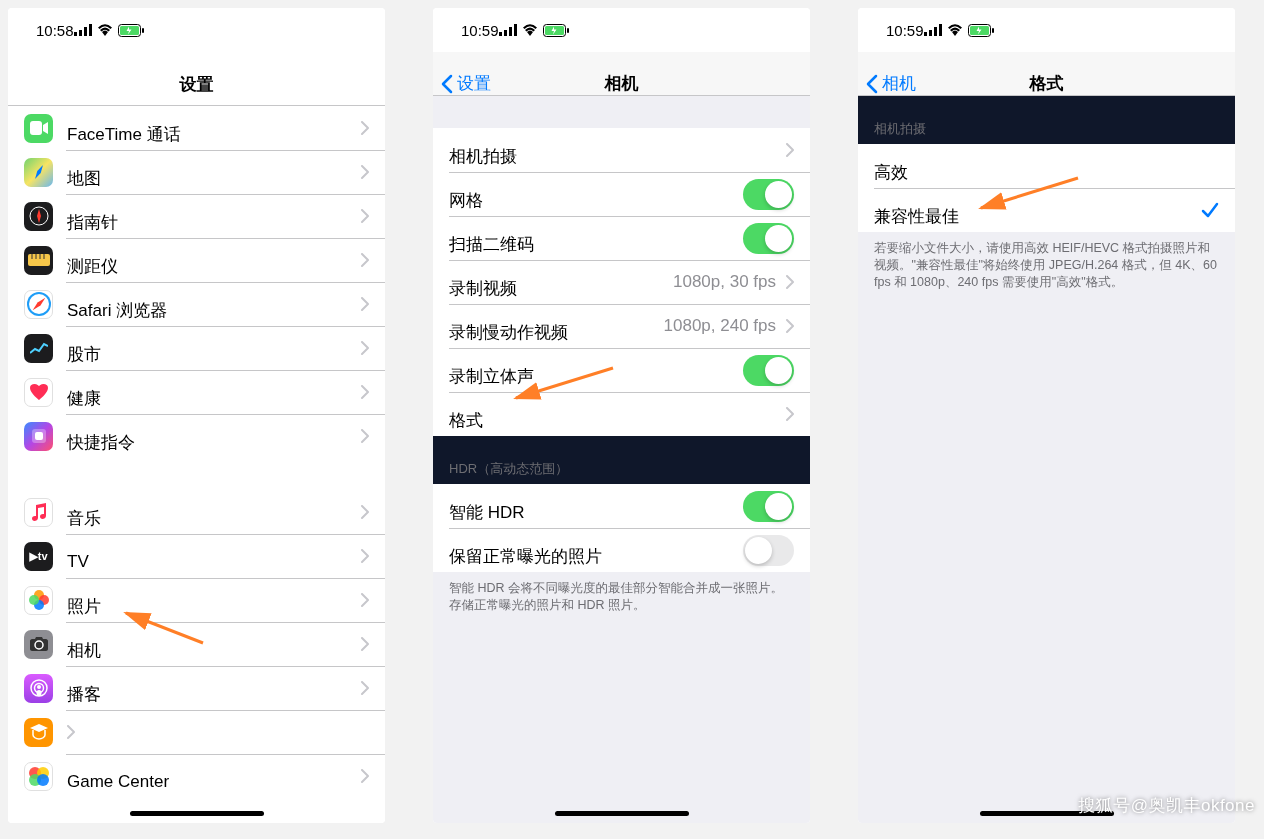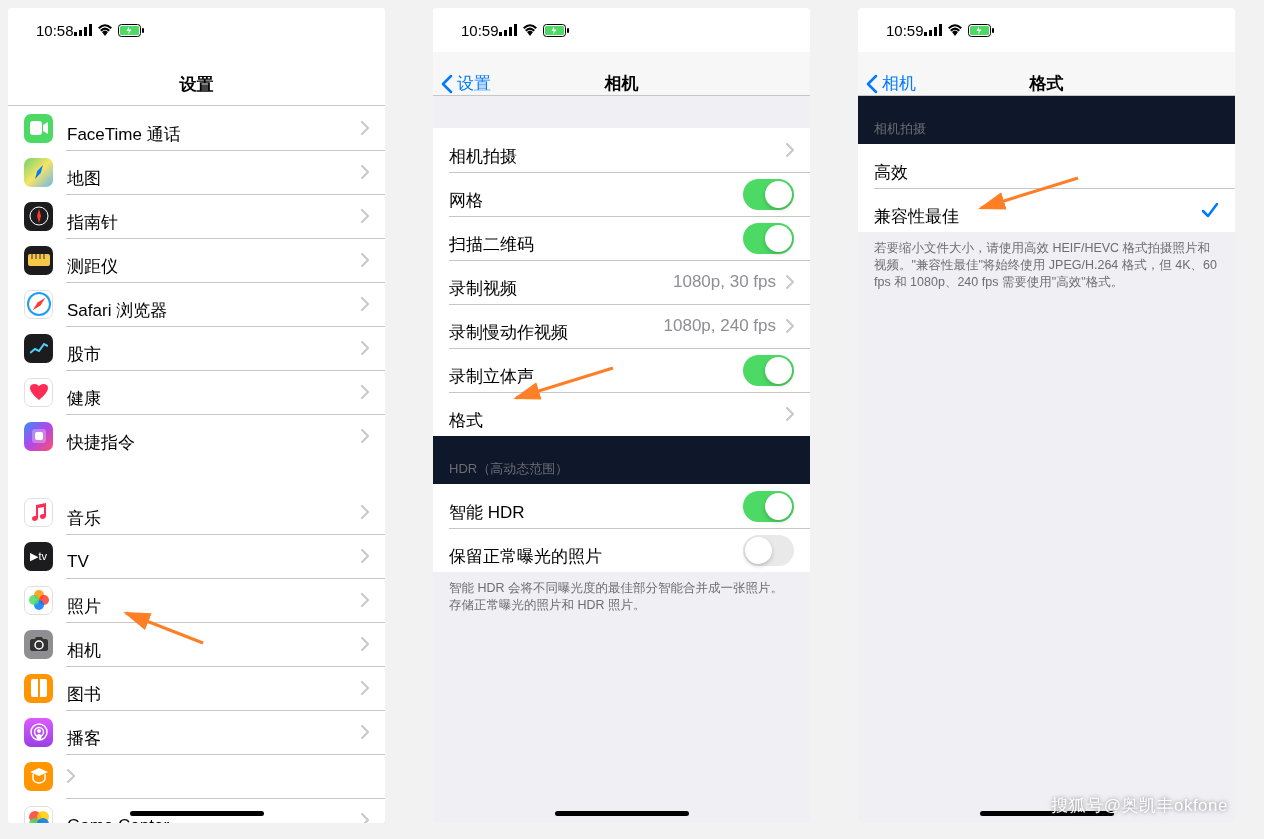--- a/index.html
+++ b/index.html
@@ -142,21 +142,21 @@
       bottom: 7px;
       left: 50%;
       transform: translateX(-50%);
       width: 134px;
       height: 5px;
       background: #000;
       border-radius: 3px;
     }
     .watermark {
       position: absolute;
-      right: 36px;
+      right: 9px;
       bottom: 22px;
       font-size: 17px;
       color: #fff;
       text-shadow: 0 0 4px rgba(0,0,0,0.5);
       z-index: 200;
       letter-spacing: 0.5px;
     }
   </style>
 </head>
 <body>
@@ -293,21 +293,21 @@
               <path d="M5 2 L15 0 L15 13 C15 15 13 16 11.5 16 C10 16 9 15 9 13.5 C9 12 10 11 12 11 L13 11 L13 4 L7 5 L7 15 C7 17 5 18 3.5 18 C2 18 1 17 1 15.5 C1 14 2 13 4 13 L5 13 Z" fill="#ff2d55"></path>
             </svg>
           </div>
     <span class="row-label">音乐</span>
     <svg class="chevron" width="8" height="14" viewBox="0 0 8 14">
             <path d="M1 1 L7 7 L1 13" stroke="#c7c7cc" stroke-width="2" fill="none" stroke-linecap="round" stroke-linejoin="round"></path>
           </svg>
   </div>
         <div class="row">
     <div class="icon-box" style="background:#1c1c1e">
-            <span style="color:#fff;font-size:11px;font-weight:400">▶tv</span>
+            <span style="color:#fff;font-size:11px;font-weight:700">▶tv</span>
           </div>
     <span class="row-label">TV</span>
     <svg class="chevron" width="8" height="14" viewBox="0 0 8 14">
             <path d="M1 1 L7 7 L1 13" stroke="#c7c7cc" stroke-width="2" fill="none" stroke-linecap="round" stroke-linejoin="round"></path>
           </svg>
   </div>
         <div class="row">
     <div class="icon-box" style="background:#fff;border:0.5px solid #e0e0e0">
             <svg width="22" height="22" viewBox="0 0 22 22">
               <circle cx="11" cy="6" r="5" fill="#ff9500" opacity="0.85"></circle>
@@ -322,32 +322,20 @@
           </svg>
   </div>
         <div class="row">
     <div class="icon-box" style="background:#8e8e93">
             <svg width="20" height="16" viewBox="0 0 20 16">
               <path d="M3 3 L6 3 L7 1 L13 1 L14 3 L17 3 C18 3 19 4 19 5 L19 13 C19 14 18 15 17 15 L3 15 C2 15 1 14 1 13 L1 5 C1 4 2 3 3 3 Z" fill="#333"></path>
               <circle cx="10" cy="9" r="4" fill="none" stroke="#fff" stroke-width="1.5"></circle>
             </svg>
           </div>
     <span class="row-label">相机</span>
-    <svg class="chevron" width="8" height="14" viewBox="0 0 8 14">
-            <path d="M1 1 L7 7 L1 13" stroke="#c7c7cc" stroke-width="2" fill="none" stroke-linecap="round" stroke-linejoin="round"></path>
-          </svg>
-  </div>
-        <div class="row">
-    <div class="icon-box" style="background:#ff9500">
-            <svg width="16" height="18" viewBox="0 0 16 18">
-              <rect x="0" y="0" width="16" height="18" rx="2" fill="#fff"></rect>
-              <rect x="7" y="0" width="2" height="18" fill="#ff9500"></rect>
-            </svg>
-          </div>
-    <span class="row-label">图书</span>
     <svg class="chevron" width="8" height="14" viewBox="0 0 8 14">
             <path d="M1 1 L7 7 L1 13" stroke="#c7c7cc" stroke-width="2" fill="none" stroke-linecap="round" stroke-linejoin="round"></path>
           </svg>
   </div>
         <div class="row">
     <div class="icon-box" style="background:linear-gradient(180deg,#da5bff,#9b3fe6)">
             <svg width="18" height="18" viewBox="0 0 18 18">
               <circle cx="9" cy="9" r="8" fill="none" stroke="#fff" stroke-width="1.5"></circle>
               <circle cx="9" cy="9" r="4.5" fill="none" stroke="#fff" stroke-width="1.5"></circle>
               <circle cx="9" cy="8" r="2" fill="#fff"></circle>

